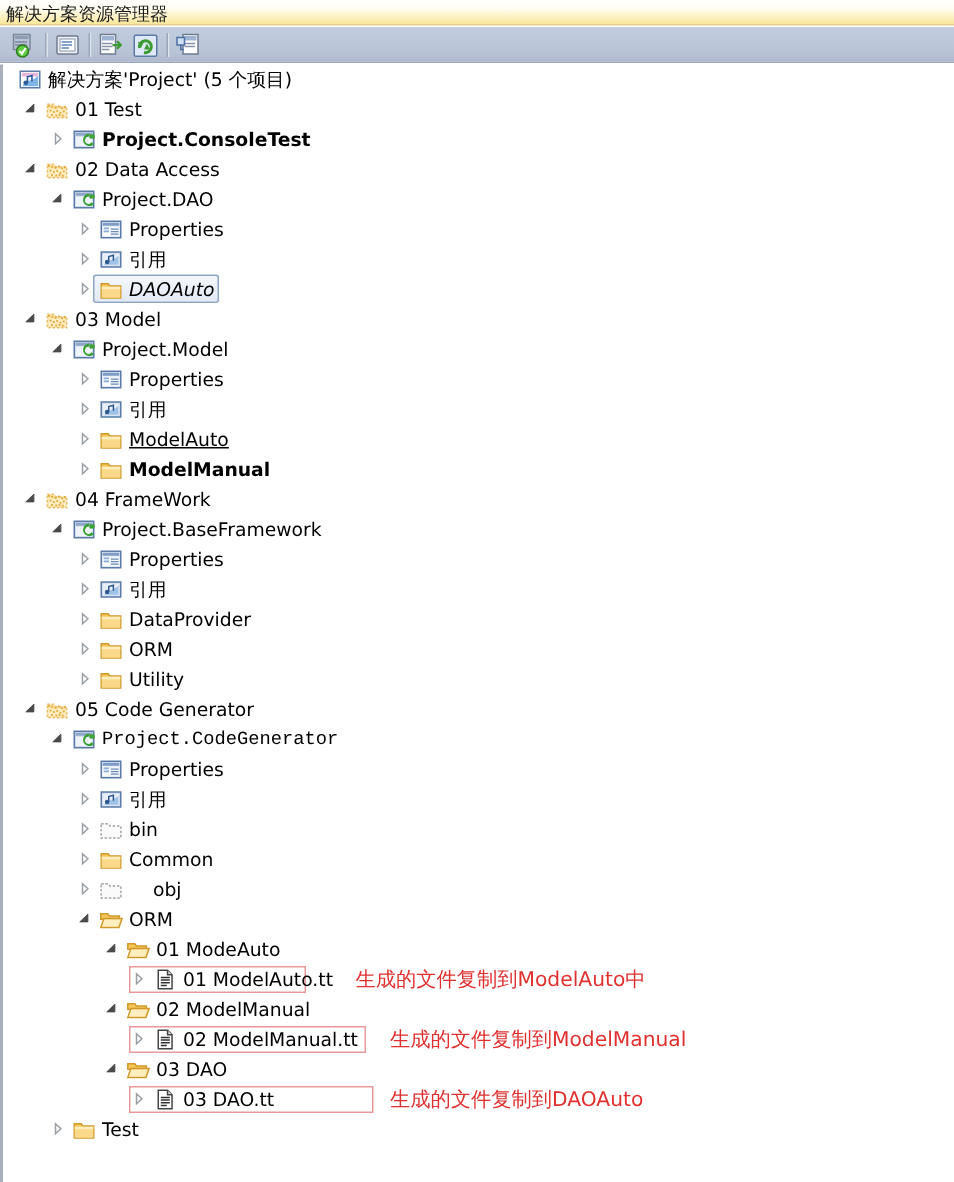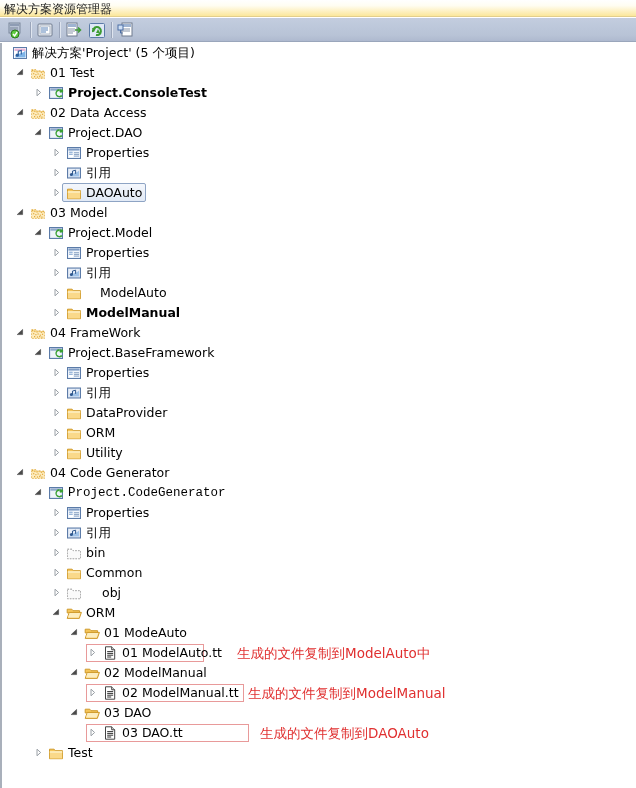--- a/index.html
+++ b/index.html
@@ -318,21 +318,21 @@
     <path d="M3 1.2 L6.6 4.5 L3 7.8 Z" fill="none" stroke="#9aa0a6" stroke-width="1"></path>
   </svg>
       </span>
       <span class="ic" style="left: 64px;">
         <svg width="16" height="16" viewBox="0 0 16 16">
     <path d="M1.5 4.2 h4.6 l1.2 1.5 h7.2 v8 h-13 Z" fill="#f6c659" stroke="#cf9a2c" stroke-width="1"></path>
     <path d="M1.8 6.2 h12.4 v7.3 h-12.4 Z" fill="#fad98a"></path>
     <path d="M1.8 6.2 h12.4 v1.6 h-12.4 Z" fill="#fdeec0"></path>
   </svg>
       </span>
-      <span class="lbl" style="left: 84px;">DAOAuto</span>
+      <span class="lbl" style="left: 84px; font-style: italic;">DAOAuto</span>
     </div>
     <div class="row" style="top: 160px;">
       <span class="tw" style="left: 14px;">
         <svg id="def-twisty-expanded" width="9" height="9" viewBox="0 0 9 9">
     <path d="M1.2 6.6 L6.6 6.6 L6.6 1.4 Z" fill="#4a4a4a" stroke="#4a4a4a" stroke-width="0.6"></path>
   </svg>
       </span>
       <span class="ic" style="left: 28px;">
         <svg width="16" height="16" viewBox="0 0 16 16">
     <g>
@@ -428,21 +428,21 @@
     <path d="M3 1.2 L6.6 4.5 L3 7.8 Z" fill="none" stroke="#9aa0a6" stroke-width="1"></path>
   </svg>
       </span>
       <span class="ic" style="left: 64px;">
         <svg width="16" height="16" viewBox="0 0 16 16">
     <path d="M1.5 4.2 h4.6 l1.2 1.5 h7.2 v8 h-13 Z" fill="#f6c659" stroke="#cf9a2c" stroke-width="1"></path>
     <path d="M1.8 6.2 h12.4 v7.3 h-12.4 Z" fill="#fad98a"></path>
     <path d="M1.8 6.2 h12.4 v1.6 h-12.4 Z" fill="#fdeec0"></path>
   </svg>
       </span>
-      <span class="lbl" style="left: 98px;">ModelAuto</span>
+      <span class="lbl" style="left: 84px; text-decoration: underline;">ModelAuto</span>
     </div>
     <div class="row" style="top: 260px;">
       <span class="tw" style="left: 50px;">
         <svg id="def-twisty-collapsed" width="9" height="9" viewBox="0 0 9 9">
     <path d="M3 1.2 L6.6 4.5 L3 7.8 Z" fill="none" stroke="#9aa0a6" stroke-width="1"></path>
   </svg>
       </span>
       <span class="ic" style="left: 64px;">
         <svg width="16" height="16" viewBox="0 0 16 16">
     <path d="M1.5 4.2 h4.6 l1.2 1.5 h7.2 v8 h-13 Z" fill="#f6c659" stroke="#cf9a2c" stroke-width="1"></path>
@@ -616,21 +616,21 @@
               <rect x="9.7" y="9.6" width="1.2" height="1.2"></rect>
         <rect x="11.9" y="8.7" width="1.2" height="1.2"></rect>
               <rect x="4.0" y="11.0" width="1.2" height="1.2"></rect>
         <rect x="6.9" y="11.4" width="1.2" height="1.2"></rect>
               <rect x="9.1" y="11.0" width="1.2" height="1.2"></rect>
         <rect x="11.3" y="11.5" width="1.2" height="1.2"></rect>
       </g>
     </g>
   </svg>
       </span>
-      <span class="lbl" style="left: 48px;">04 Code Generator</span>
+      <span class="lbl" style="left: 48px;">05 Code Generator</span>
     </div>
     <div class="row" style="top: 440px;">
       <span class="tw" style="left: 32px;">
         <svg id="def-twisty-expanded" width="9" height="9" viewBox="0 0 9 9">
     <path d="M1.2 6.6 L6.6 6.6 L6.6 1.4 Z" fill="#4a4a4a" stroke="#4a4a4a" stroke-width="0.6"></path>
   </svg>
       </span>
       <span class="ic" style="left: 46px;">
         <svg width="16" height="16" viewBox="0 0 16 16">
     <rect x="1.5" y="2.5" width="13" height="11" fill="#c8d5e8" stroke="#5b7ba8" stroke-width="1"></rect>
@@ -812,21 +812,21 @@
     <path d="M9.7 1.8 v3.0 h3.0" fill="#dddddd" stroke="#444444" stroke-width="1"></path>
     <g stroke="#333333" stroke-width="1">
       <line x1="5.2" y1="6.6" x2="11.2" y2="6.6"></line>
       <line x1="5.2" y1="8.4" x2="11.2" y2="8.4"></line>
       <line x1="5.2" y1="10.2" x2="11.2" y2="10.2"></line>
       <line x1="5.2" y1="12.0" x2="9.2" y2="12.0"></line>
     </g>
   </svg>
       </span>
       <span class="lbl" style="left: 120px;">02 ModelManual.tt</span>
-      <span class="note" style="left: 246px; text-align: right;">生成的文件复制到ModelManual</span>
+      <span class="note" style="left: 258px; text-align: right;">生成的文件复制到ModelManual</span>
     </div>
     <div class="row" style="top: 660px;">
       <span class="tw" style="left: 68px;">
         <svg id="def-twisty-expanded" width="9" height="9" viewBox="0 0 9 9">
     <path d="M1.2 6.6 L6.6 6.6 L6.6 1.4 Z" fill="#4a4a4a" stroke="#4a4a4a" stroke-width="0.6"></path>
   </svg>
       </span>
       <span class="ic" style="left: 82px;">
         <svg width="16" height="16" viewBox="0 0 16 16">
     <path d="M1.2 4.2 h4.6 l1.2 1.5 h6.6 v2.2 h-12.4 Z" fill="#f6c659" stroke="#cf9a2c" stroke-width="1"></path>

